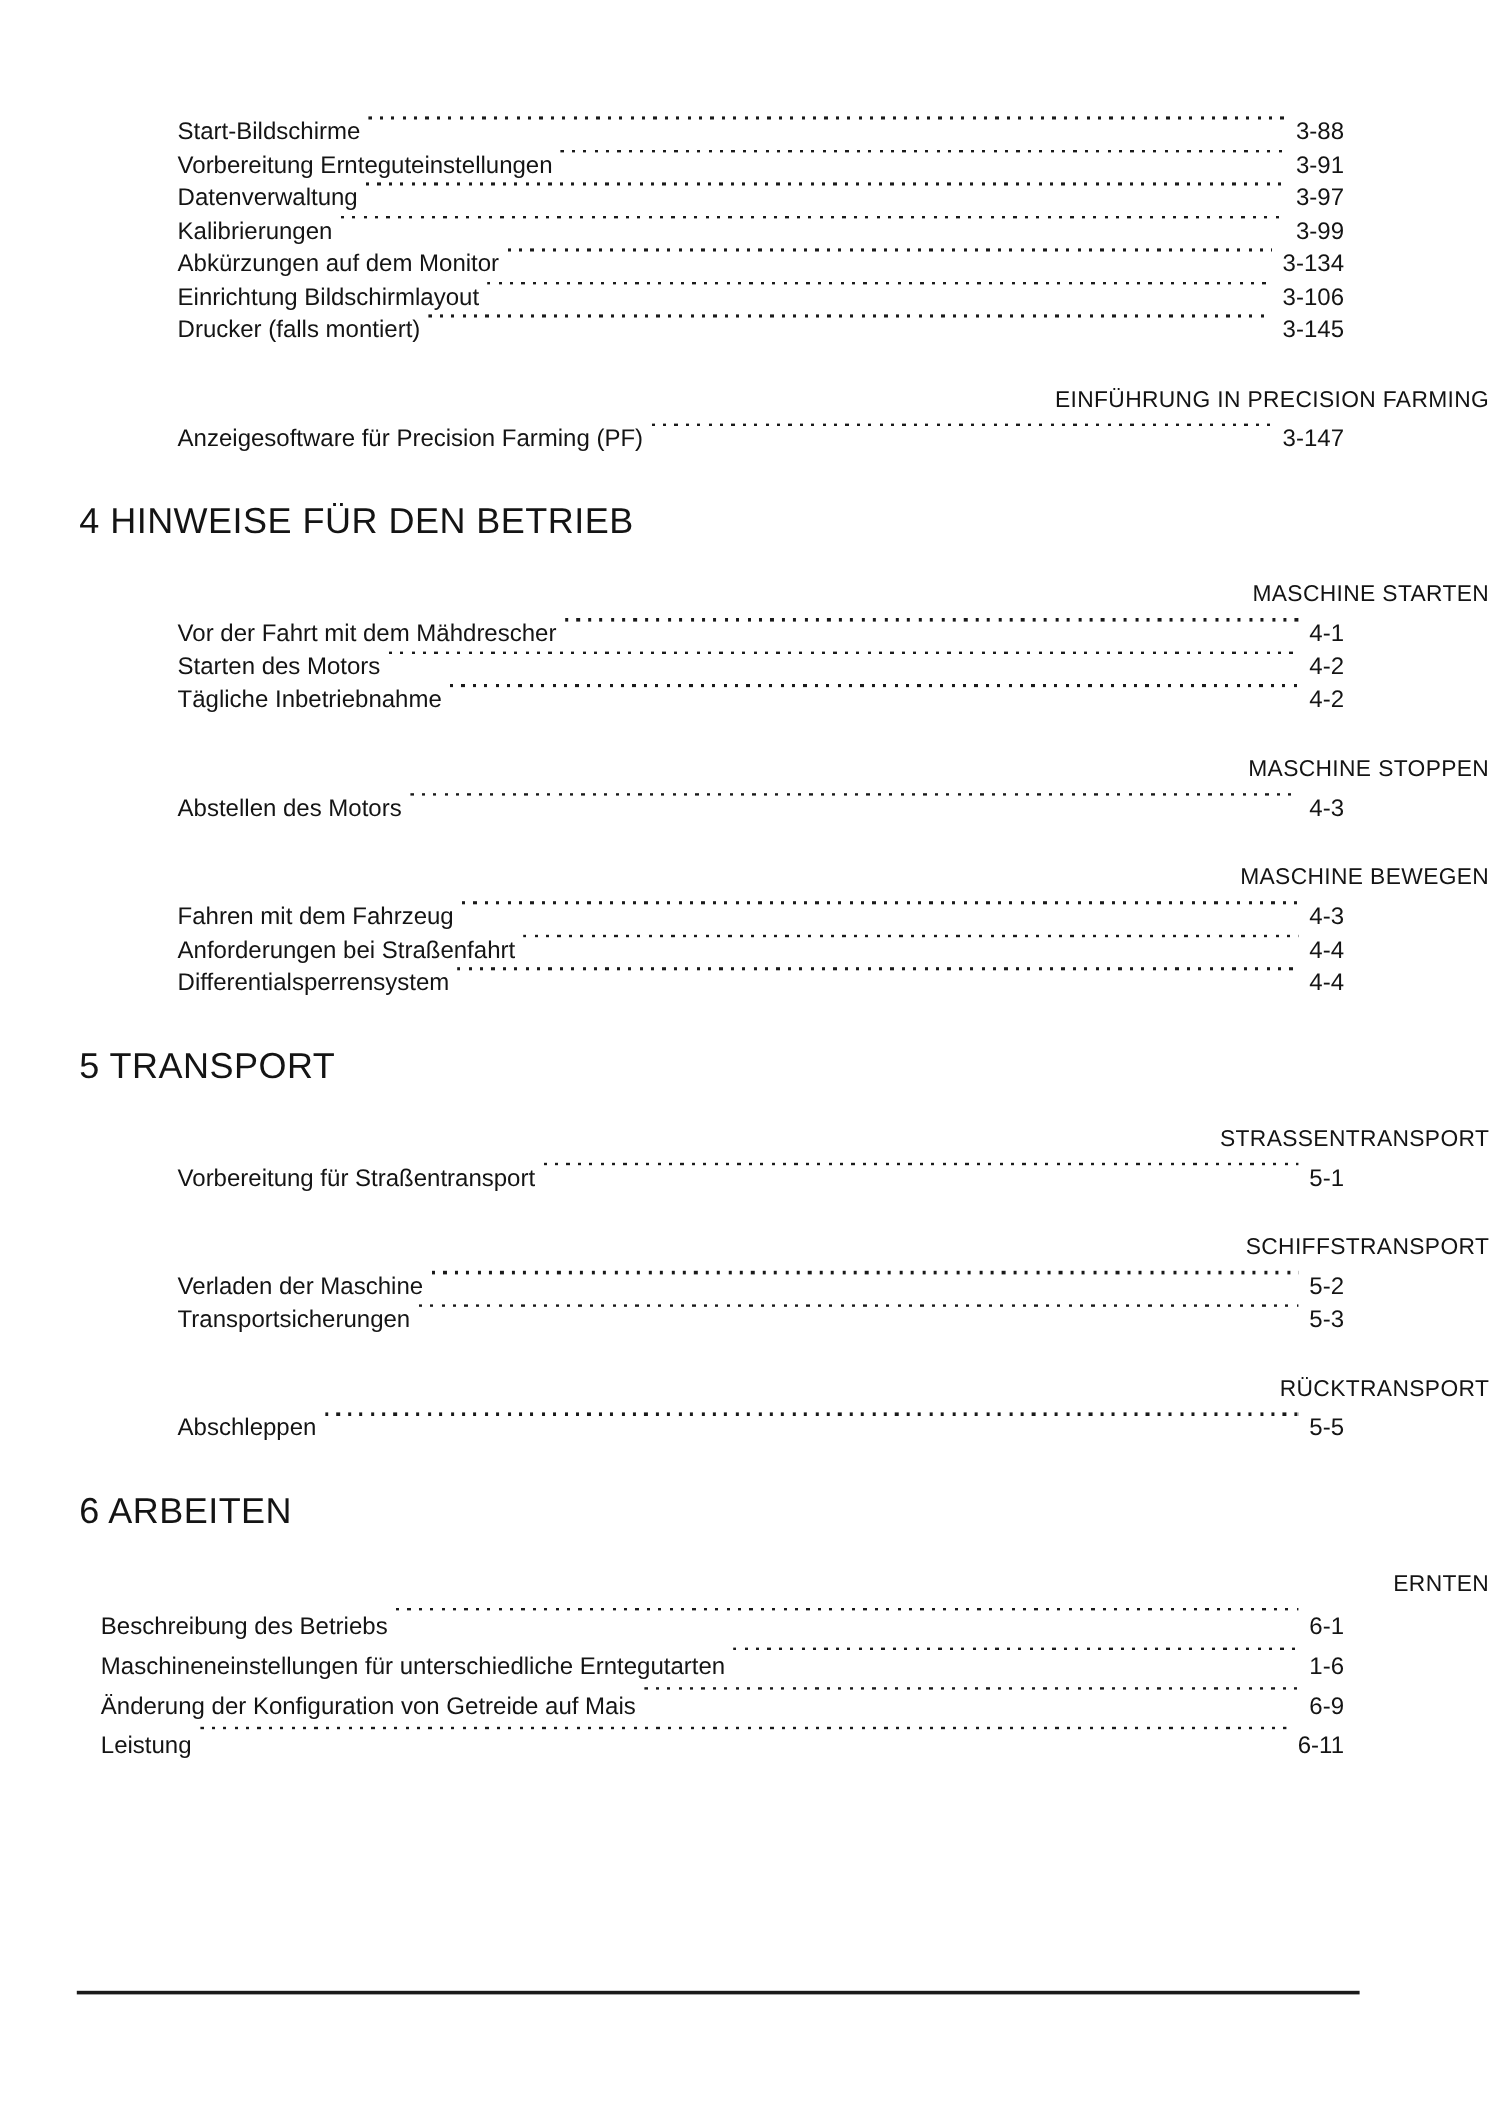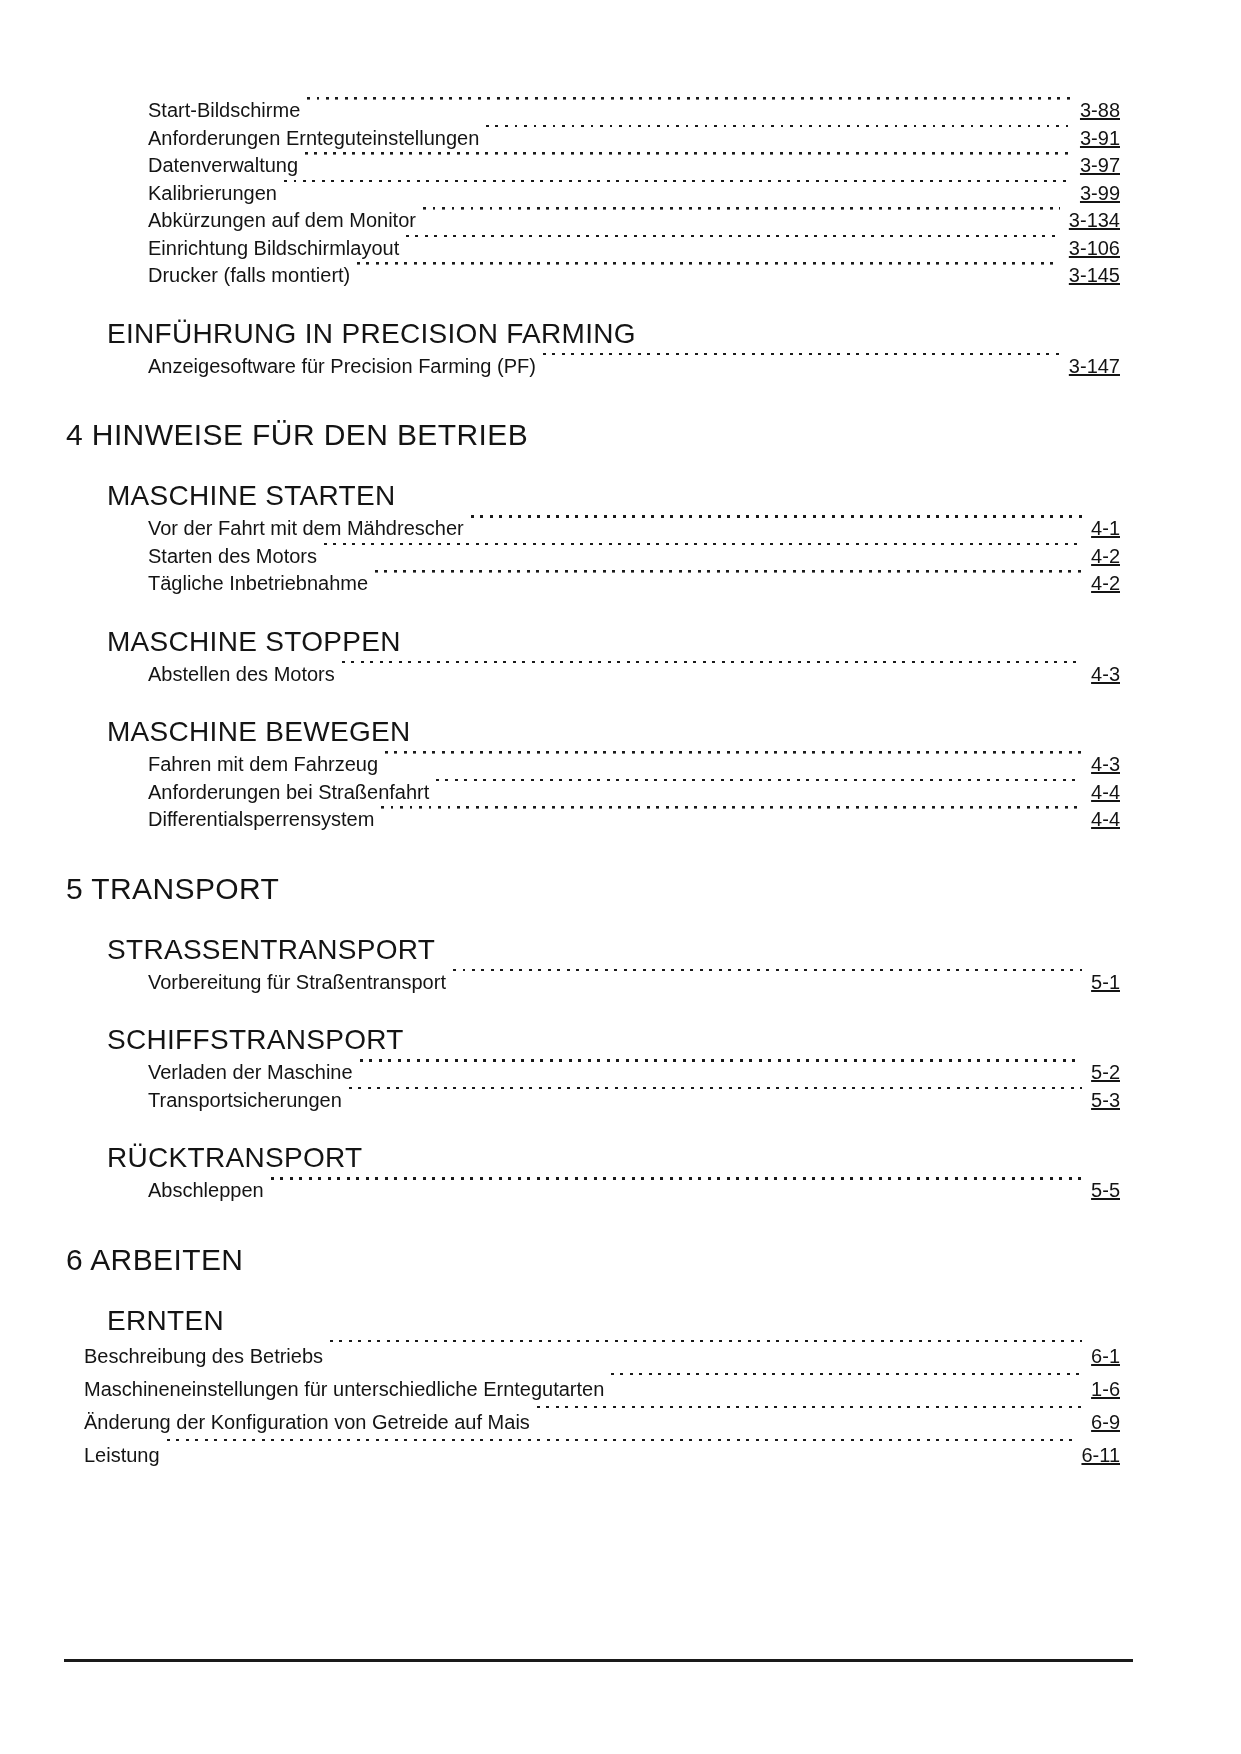--- a/index.html
+++ b/index.html
@@ -19,25 +19,26 @@
     width: 1241px;
   }
   .toc-chapter {
     font-size: 30px;
     line-height: 34px;
     letter-spacing: 0.4px;
     margin: 38px 16px 0 66px;
     white-space: nowrap;
   }
   .toc-section {
-    font-size: 28px;
+    font-size: 19px;
     line-height: 32px;
     letter-spacing: 0.3px;
     margin: 28px 0 3px 107px;
     white-space: nowrap;
+    text-align: right;
   }
   .toc-chapter + .toc-section { }
   .entries { margin: 0; }
   .entry-row {
     display: flex;
     align-items: flex-start;
     font-size: 20px;
     line-height: 27.5px;
     margin-left: 148px;
     margin-right: 121px;
@@ -50,21 +51,21 @@
   .entry-label { flex: 0 0 auto; }
   .leader {
     flex: 1 1 auto;
     height: 2.6px;
     align-self: baseline;
     margin: 0 9px 0 7px;
     background-image: repeating-linear-gradient(to right, #1a1a1a 0 2.6px, transparent 2.6px 9.5px);
     background-repeat: repeat-x;
     background-position: left bottom;
   }
-  .entry-page { flex: 0 0 auto; text-decoration: underline; }
+  .entry-page { flex: 0 0 auto; }
   .rule {
     position: absolute;
     left: 64px;
     top: 1659px;
     width: 1069px;
     height: 3px;
     background: #1a1a1a;
   }
 </style>
 </head>
@@ -72,21 +73,21 @@
 
 <div class="page">
   <main class="content">
       <div class="entries indent-1">
         <div class="entry-row">
           <span class="entry-label">Start-Bildschirme</span>
           <span class="leader"></span>
           <span class="entry-page">3-88</span>
         </div>
         <div class="entry-row">
-          <span class="entry-label">Anforderungen Ernteguteinstellungen</span>
+          <span class="entry-label">Vorbereitung Ernteguteinstellungen</span>
           <span class="leader"></span>
           <span class="entry-page">3-91</span>
         </div>
         <div class="entry-row">
           <span class="entry-label">Datenverwaltung</span>
           <span class="leader"></span>
           <span class="entry-page">3-97</span>
         </div>
         <div class="entry-row">
           <span class="entry-label">Kalibrierungen</span>

